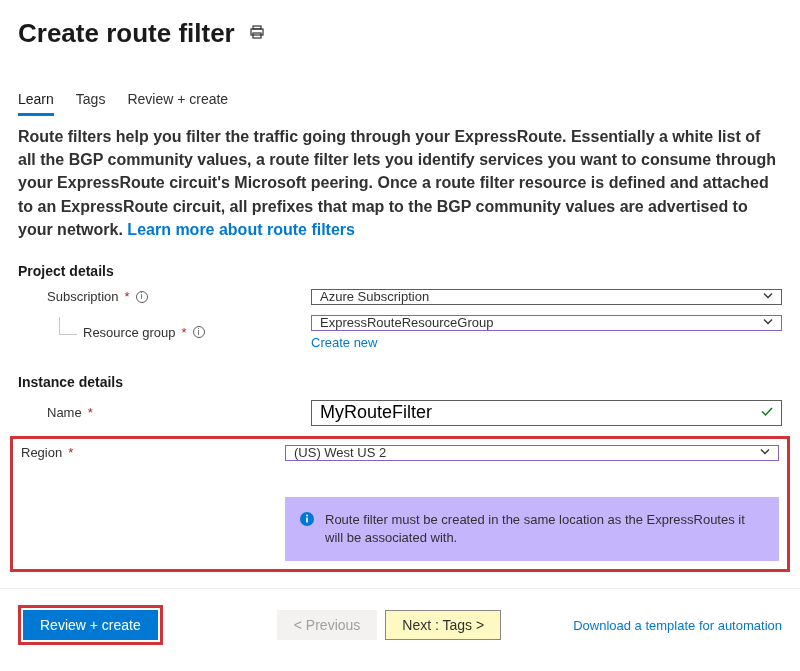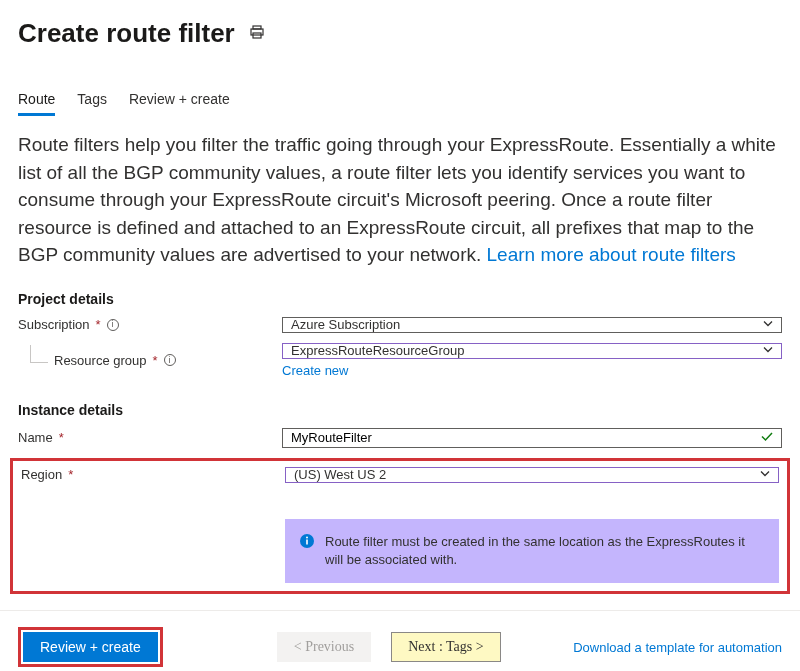--- a/index.html
+++ b/index.html
@@ -13,41 +13,41 @@
       padding: 18px 18px 0 18px;
       position: relative;
     }
     .header { display: flex; align-items: center; gap: 14px; margin-bottom: 36px; }
     .page-title { font-size: 26px; font-weight: 600; color: #1b1a19; }
     .print-icon svg { width: 16px; height: 16px; stroke: #323130; }
     .tabs { display: flex; gap: 22px; border-bottom: none; margin-bottom: 8px; }
     .tab { padding: 6px 0 8px 0; font-size: 14px; color: #323130; cursor: pointer; position: relative; }
     .tab.active { font-weight: 400; color: #1b1a19; }
     .tab.active::after { content: ""; position: absolute; left: 0; right: 0; bottom: -1px; height: 3px; background: #0078d4; }
-    .description { font-size: 19px; line-height: 1.45; color: #323130; margin: 16px 0 22px 0; }
+    .description { font-size: 16px; line-height: 1.45; color: #323130; margin: 10px 0 22px 0; font-weight: bold; }
     .learn-link { color: #0078d4; cursor: pointer; }
     .section-heading { font-size: 14px; font-weight: 600; color: #1b1a19; margin-bottom: 10px; }
-    .form-row { display: flex; align-items: center; margin-bottom: 10px; }
+    .form-row { display: flex; align-items: center; margin-bottom: 10px; margin-left: 29px; }
     .label-col { width: 264px; display: flex; align-items: center; gap: 6px; font-size: 13px; color: #323130; }
     .req { color: #a4262c; }
     .info-icon { width: 12px; height: 12px; border: 1px solid #605e5c; border-radius: 50%; display: inline-flex; align-items: center; justify-content: center; font-size: 9px; color: #605e5c; line-height: 1; }
     .indent { padding-left: 36px; position: relative; }
     .indent-connector { position: absolute; left: 12px; top: -8px; width: 18px; height: 18px; border-left: 1px solid #c8c6c4; border-bottom: 1px solid #c8c6c4; }
     .field-col { flex: 1; }
     .select-wrap, .input-wrap { position: relative; }
     .select-box {
       width: 100%; height: 16px; border: 1px solid #605e5c; padding: 0 26px 0 8px;
       display: flex; align-items: center; font-size: 13px; background: #fff; cursor: pointer;
     }
     .select-box.highlight { border-color: #8661c5; }
     .chevron { position: absolute; right: 8px; top: 50%; transform: translateY(-50%); }
     .chevron svg { width: 12px; height: 12px; }
     .text-input {
-      width: 100%; height: 20px; border: 1px solid #605e5c; padding: 0 26px 0 8px;
-      font-size: 13px; font-family: inherit; outline: none;
+      width: 100%; height: 26px; border: 1px solid #605e5c; padding: 0 26px 0 8px;
+      font-size: 18px; font-family: inherit; outline: none;
     }
     .check-icon { position: absolute; right: 8px; top: 50%; transform: translateY(-50%); color: #107c10; }
     .check-icon svg { width: 14px; height: 14px; }
     .sublink { color: #0078d4; font-size: 13px; margin: 4px 0 0 0; display: inline-block; cursor: pointer; }
     .section-gap { margin-top: 24px; }
     .red-box { border: 3px solid #d13438; padding: 6px 8px 8px 8px; margin: 6px -8px 0 -8px; }
     .red-box-inner-row { display: flex; align-items: center; margin-bottom: 36px; }
     .info-banner {
       background: #c4b5fd; border: none; padding: 14px 14px; display: flex; gap: 10px;
       margin-left: 264px; font-size: 13px; line-height: 1.4; color: #323130;
@@ -57,39 +57,39 @@
     .footer-separator { border-top: 1px solid #edebe9; margin: 16px -18px 0 -18px; }
     .footer {
       display: flex; align-items: center; padding: 16px 0;
     }
     .btn { font-family: inherit; font-size: 14px; padding: 6px 16px; cursor: pointer; border: 1px solid transparent; }
     .btn-primary { background: #0078d4; color: #fff; border-color: #0078d4; }
     .btn-primary-wrap { border: 3px solid #d13438; padding: 2px; display: inline-block; }
     .btn-disabled { background: #f3f2f1; color: #a19f9d; border-color: #f3f2f1; cursor: default; }
     .btn-outline { background: #fef9c3; color: #323130; border: 1px solid #8a8886; }
     .footer-spacer { width: 114px; }
-    .footer-buttons { display: flex; gap: 20px; font-family: Liberation Serif, serif; }
+    .footer-buttons { display: flex; gap: 8px; }
     .footer-link { margin-left: auto; color: #0078d4; font-size: 13px; cursor: pointer; }
   </style>
 </head>
 <body>
 
 <div class="header">
   <h1 class="page-title">Create route filter</h1>
   <span class="print-icon">
     <svg viewBox="0 0 16 16" fill="none" stroke="currentColor" stroke-width="1.2">
       <rect x="4" y="2" width="8" height="3"></rect>
       <rect x="2" y="5" width="12" height="6"></rect>
       <rect x="4" y="9" width="8" height="5"></rect>
     </svg>
   </span>
 </div>
 
 <div class="tabs">
-  <div class="tab active">Route</div>
+  <div class="tab active">Learn</div>
   <div class="tab">Tags</div>
   <div class="tab">Review + create</div>
 </div>
 
 <p class="description">
   <span>Route filters help you filter the traffic going through your ExpressRoute. Essentially a white list of all the BGP community values, a route filter lets you identify services you want to consume through your ExpressRoute circuit's Microsoft peering. Once a route filter resource is defined and attached to an ExpressRoute circuit, all prefixes that map to the BGP community values are advertised to your network.  </span><a class="learn-link">Learn more about route filters</a>
 </p>
 
 <div class="section-heading">Project details</div>
 

